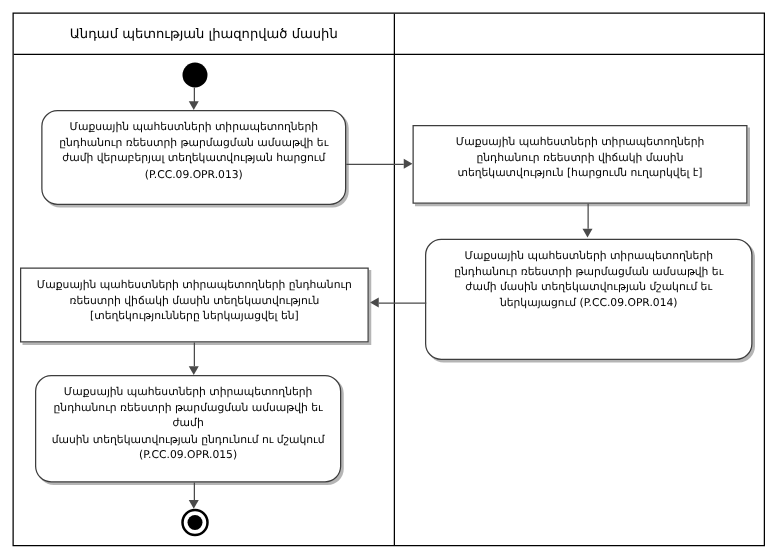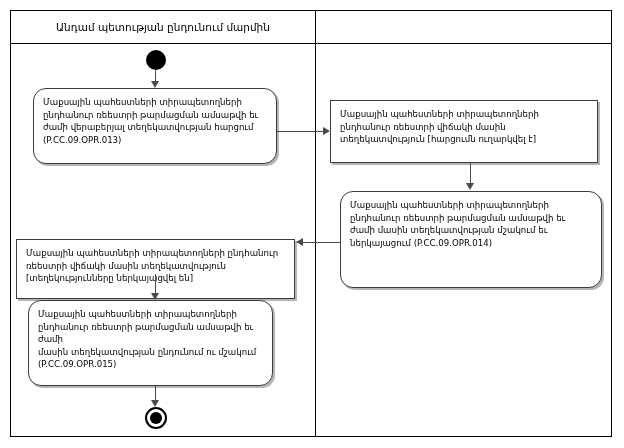--- a/index.html
+++ b/index.html
@@ -74,31 +74,32 @@
     box-shadow: 2px 2px 0 0 rgba(120,120,120,0.55);
     display: flex;
     align-items: flex-start;
     justify-content: center;
     padding: 7px 9px 0 9px;
   }
   .node.rounded { border-radius: 13px; }
   .node .label {
     display: block;
     width: 100%;
+    text-align: center;
     font-size: 8.6px;
     line-height: 12.6px;
     color: #000000;
     white-space: pre-line;
   }
 
   
   #activity-request      { left: 33px;  top: 88px;  width: 244px; height: 76px; }
   #activity-status-reply { left: 330px; top: 100px; width: 268px; height: 63px; }
   #activity-prepare      { left: 340px; top: 191px; width: 262px; height: 97px; }
-  #object-status-info    { left: 16px;  top: 214px; width: 279px; height: 60px; margin-top: 25px; }
+  #object-status-info    { left: 16px;  top: 214px; width: 279px; height: 60px; }
   #activity-receive      { left: 28px;  top: 300px; width: 245px; height: 86px; }
 
   
   .initial-node {
     position: absolute;
     left: 146px;
     top: 50px;
     width: 20px;
     height: 20px;
     border-radius: 50%;
@@ -157,21 +158,21 @@
 </style>
 </head>
 <body>
 
 <div id="diagram">
 
   <div class="frame"></div>
   <div class="header-rule"></div>
   <div class="lane-divider"></div>
 
-  <div class="lane-header left">Անդամ պետության ընդունում մարմին</div>
+  <div class="lane-header left">Անդամ պետության լիազորված մասին</div>
 
 
   <div class="initial-node"></div>
 
   <div class="flow-line flow-v" style="left:155px; top:70px; height:12px;"></div>
   <div class="arrow-down" style="left:151px; top:81px;"></div>
 
   <div class="node rounded" id="activity-request">
     <span class="label">Մաքսային պահեստների տիրապետողների
 ընդհանուր ռեեստրի թարմացման ամսաթվի եւ

